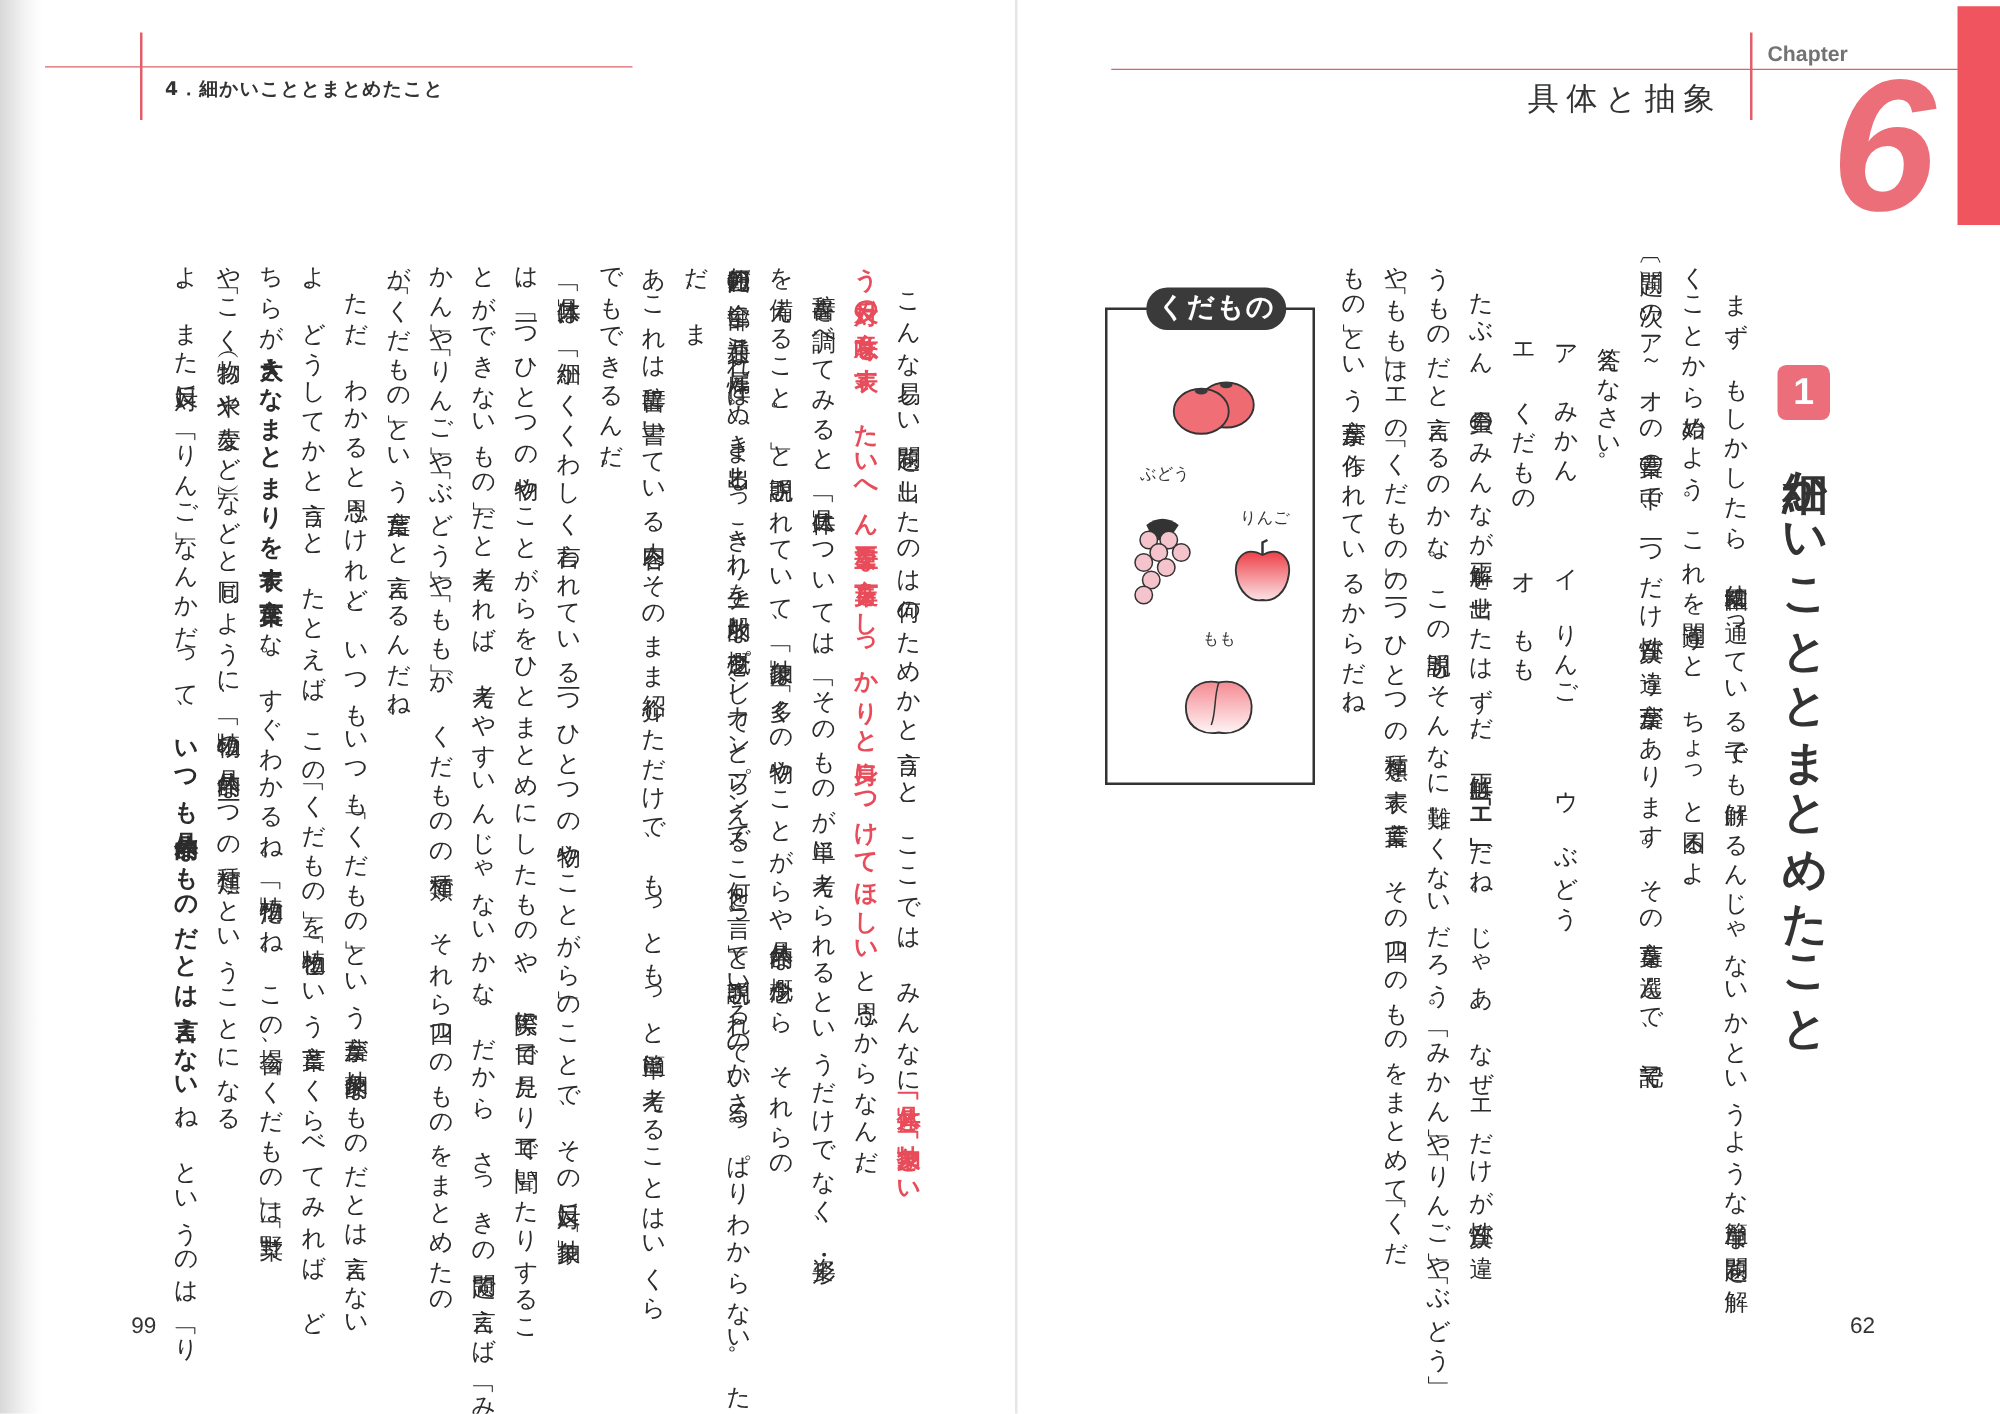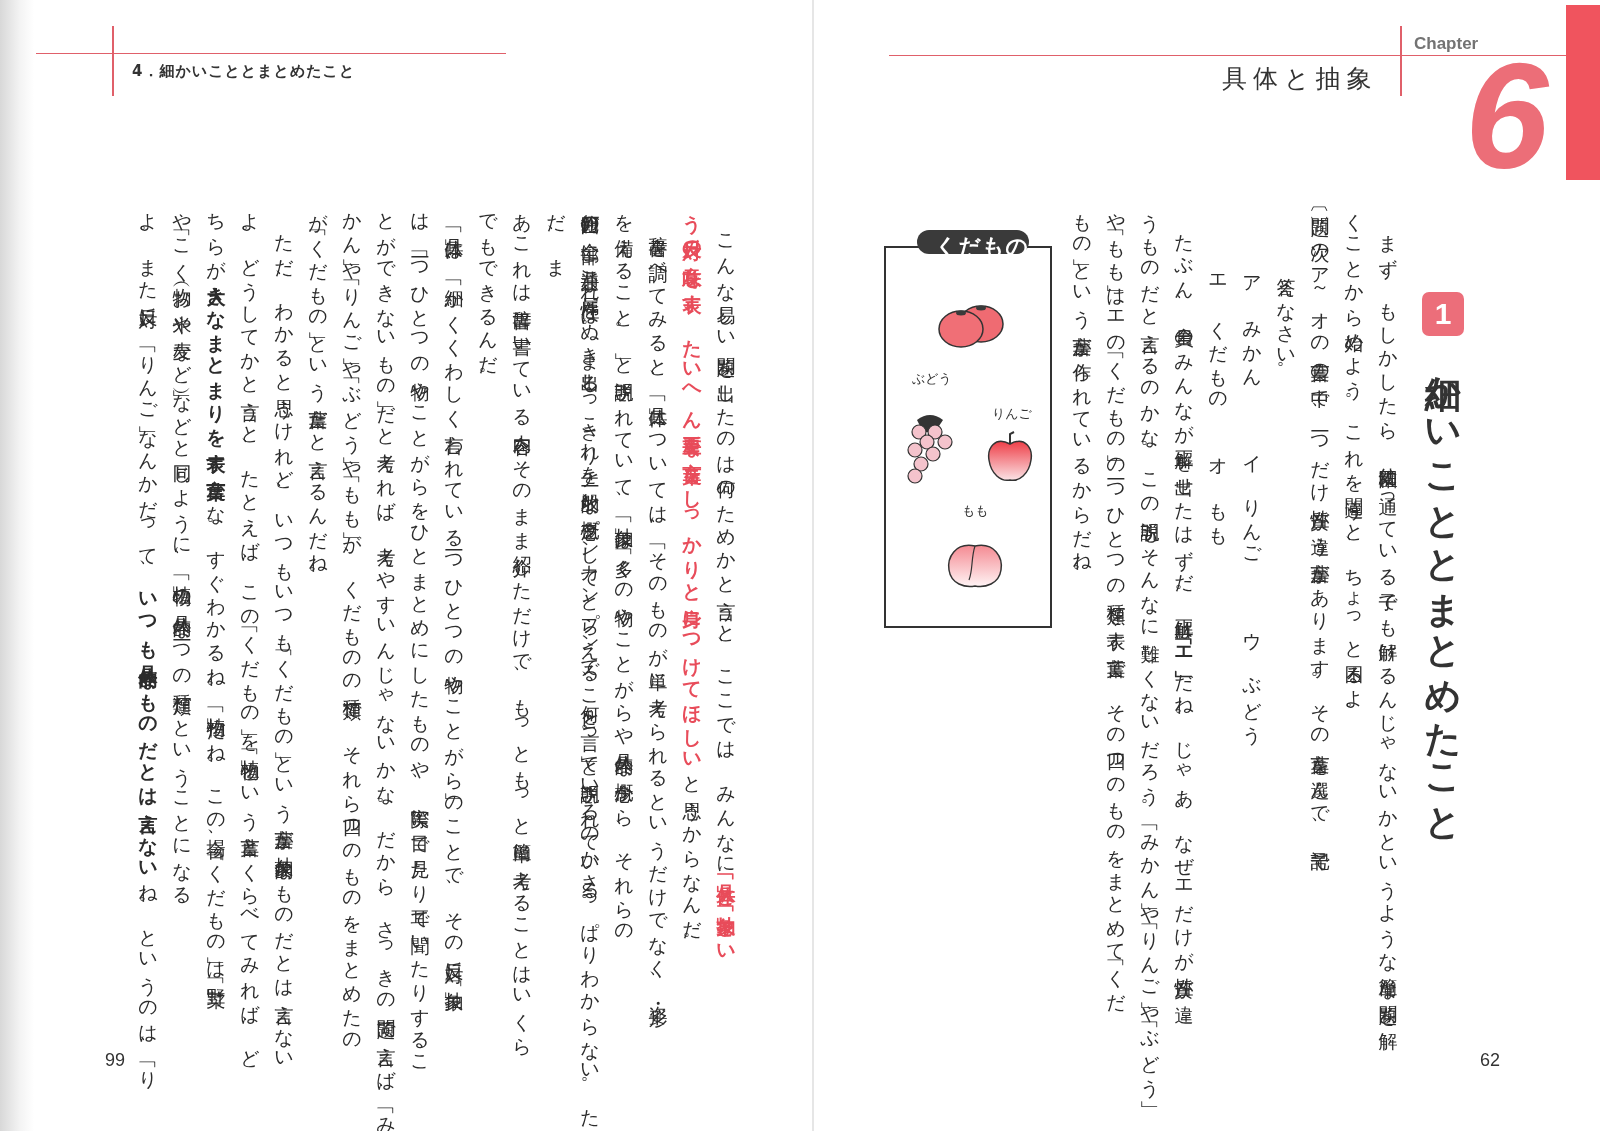--- a/index.html
+++ b/index.html
@@ -35,22 +35,22 @@
   .vert .red { color:#e84c5a; font-weight:bold; }
 
   .section-badge { position:absolute; left:1422px; top:292px; width:42px; height:44px; border-radius:7px;
     background:#ec6e7a; color:#fff; font-size:30px; font-weight:bold; text-align:center; line-height:44px;
     font-family:"Liberation Sans", sans-serif; }
   .section-title { position:absolute; left:1418px; top:350px; writing-mode:vertical-rl; text-orientation:upright;
     font-size:36px; font-weight:bold; letter-spacing:2px; color:#333; }
 
   .fruit-box { position:absolute; left:884px; top:248px; width:164px; height:378px; border:2px solid #333; border-top:none; }
   .fruit-box-top { position:absolute; left:884px; top:246px; width:168px; height:2px; background:#333; }
-  .fruit-tag { position:absolute; left:917px; top:230px; width:112px; height:24px; border-radius:17px; background:#3a3a3a;
-    color:#fff; font-size:22px; font-weight:bold; text-align:right; line-height:34px; letter-spacing:1px; }
+  .fruit-tag { position:absolute; left:917px; top:230px; width:112px; height:34px; border-radius:17px; background:#3a3a3a;
+    color:#fff; font-size:22px; font-weight:bold; text-align:center; line-height:34px; letter-spacing:1px; }
   .fruit-label { position:absolute; font-size:13px; color:#333; }
   .fruit { position:absolute; }
 
   .page-num { position:absolute; font-size:18px; color:#333; font-family:"Liberation Sans", sans-serif; }
 </style>
 </head>
 <body>
 
 <div class="page left">
   <div class="spine-shadow"></div>

